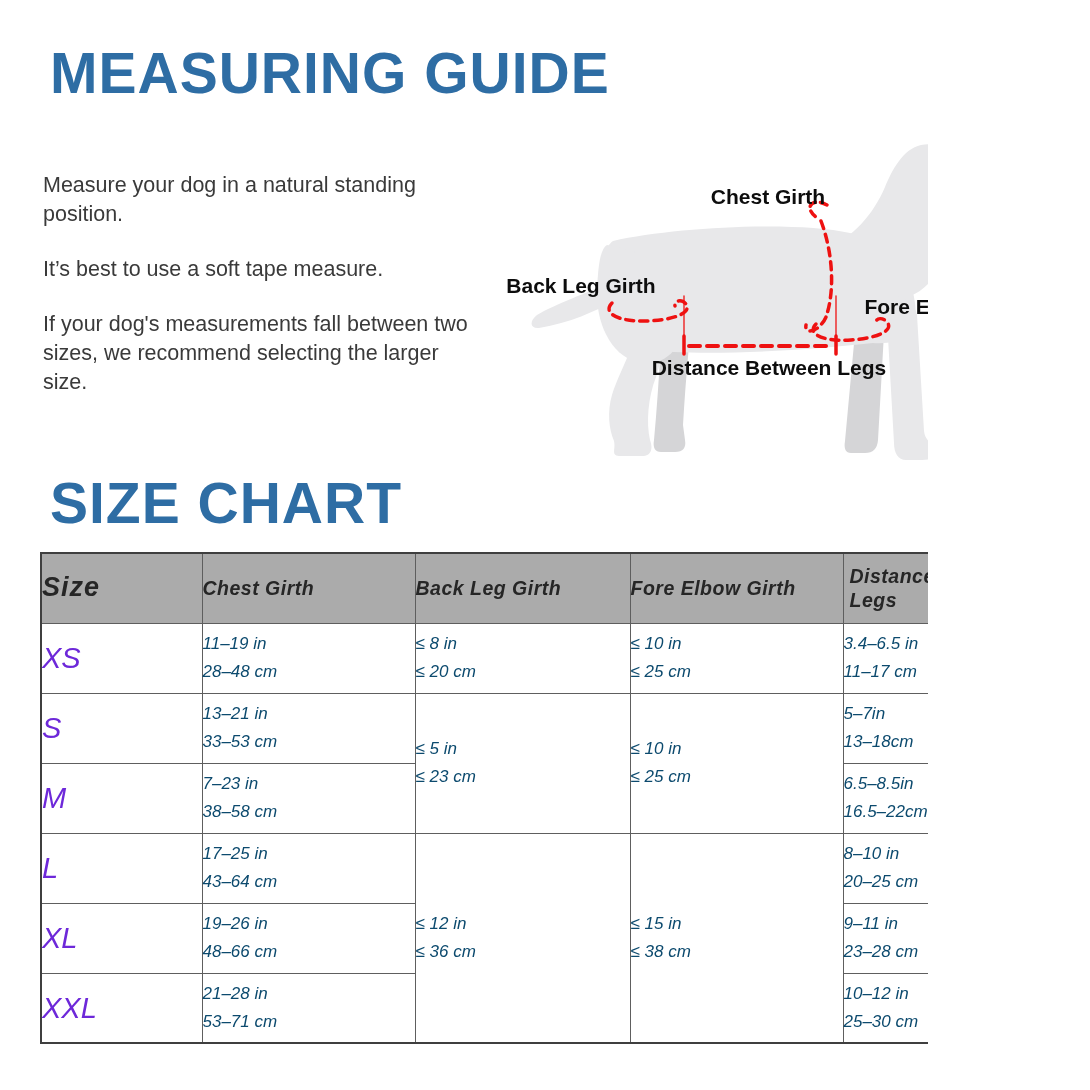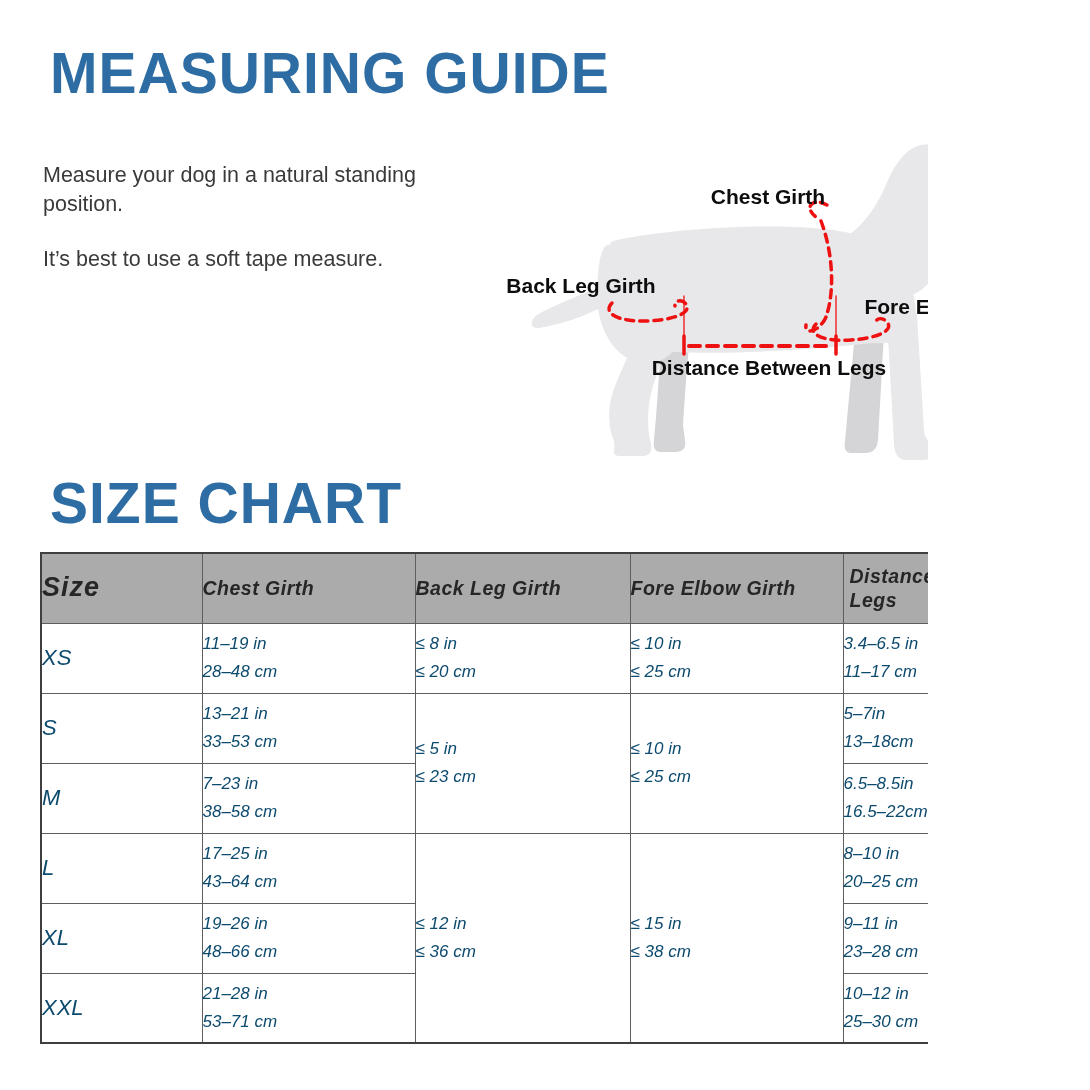--- a/index.html
+++ b/index.html
@@ -10,21 +10,21 @@
   }
   
   .big-heading {
     position:absolute; left:50px; color:#2e6da4; font-weight:800;
     font-size:57px; letter-spacing:1px; white-space:nowrap;
   }
   #mg-title { top:40px; }
   #sc-title { top:470px; }
   
   .intro {
-    position:absolute; left:43px; top:161px; width:440px;
+    position:absolute; left:43px; top:171px; width:440px;
     font-size:21.5px; line-height:29px; color:#3a3a3a;
   }
   .intro p { margin-bottom:26px; }
   
   .diagram { position:absolute; left:475px; top:135px; width:575px; height:345px; }
   .diagram svg { position:absolute; left:0; top:0; }
   .diag-label {
     position:absolute; transform:translate(-50%,-50%); white-space:nowrap;
     font-size:21px; font-weight:700; color:#0d0d0d;
   }
@@ -44,33 +44,34 @@
     font-style:italic;
   }
   .size-chart thead tr { height:70px; }
   .size-chart tbody tr { height:70px; }
   .size-chart th {
     background:#ababab; color:#262626; font-weight:700; font-size:19.5px;
     letter-spacing:0.5px; line-height:1.25;
   }
   .size-chart th.size-col { font-size:27px; letter-spacing:1px; }
   .size-chart td { font-size:17px; color:#0c4a6e; line-height:28px; font-weight:400; }
-  .size-chart td.size-cell { font-size:22px; color:#0c4a6e; }
+  .size-chart td.size-cell { font-size:29px; color:#6d28d9; }
   .size-chart th.dist-col { padding:0 6px; }
 </style>
 </head>
 <body>
 
 <div class="page">
 
   <h1 id="mg-title" class="big-heading">MEASURING GUIDE</h1>
 
   <div class="intro">
     <p>Measure your dog in a natural standing position.</p>
     <p>It’s best to use a soft tape measure.</p>
+    <p>If your dog's measurements fall between two sizes, we recommend selecting the larger size.</p>
   </div>
 
   <div class="diagram">
     <svg width="575" height="345" viewBox="0 0 575 345">
 
       <g fill="#d5d5d7">
         <path d="M 382 176 L 410 180 L 403 305 Q 402 318 390 318 L 376 318 Q 368 318 370 306 Z"></path>
         <path d="M 186 205 L 214 210 Q 210 255 208 290 L 210 305 Q 212 317 200 317 L 186 317 Q 177 317 179 305 Q 183 262 186 205 Z"></path>
       </g>
 

